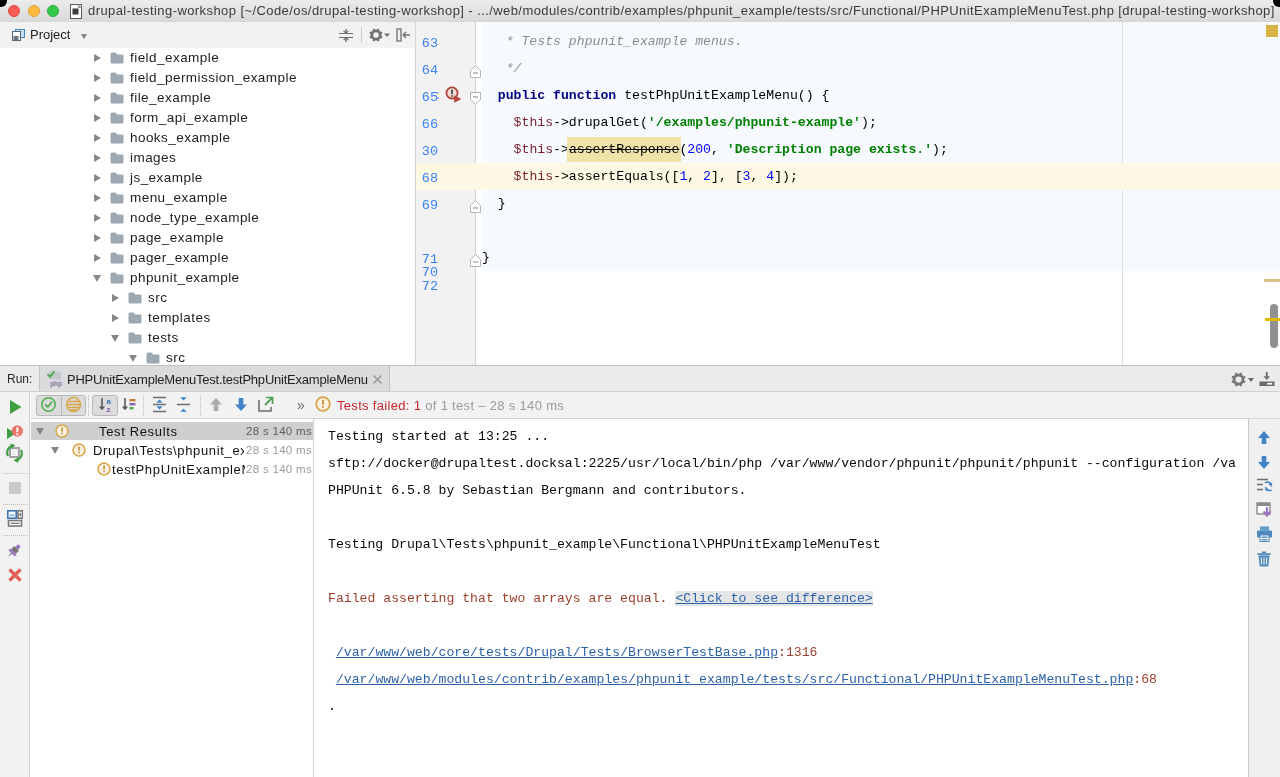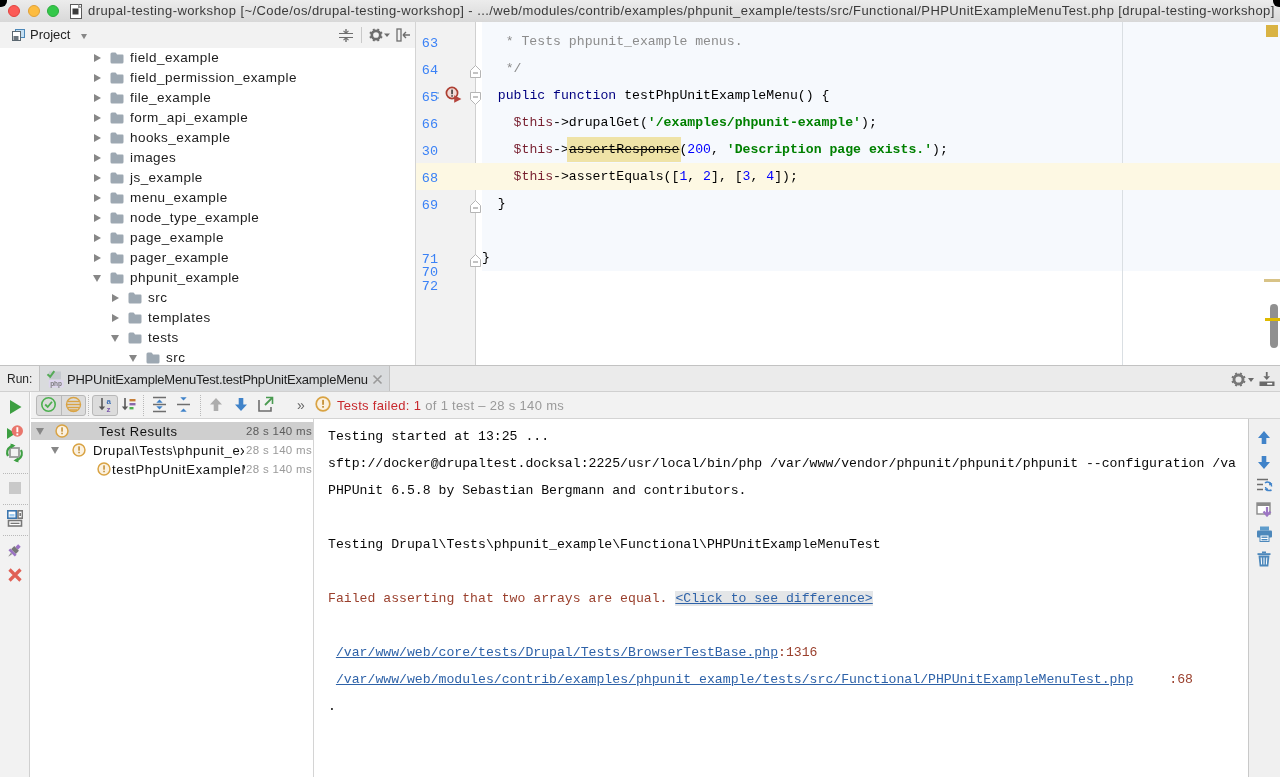--- a/index.html
+++ b/index.html
@@ -27,24 +27,24 @@
   .tree-row { position:absolute; height:20px; line-height:20px; font-size:13.5px; letter-spacing:0.45px; color:#1c1c1c; white-space:nowrap; }
   .tri-r { width:0; height:0; border-left:7px solid #878787; border-top:4.5px solid transparent; border-bottom:4.5px solid transparent; display:inline-block; }
   .tri-d { width:0; height:0; border-top:7px solid #878787; border-left:4.5px solid transparent; border-right:4.5px solid transparent; display:inline-block; }
 
   #editor { position:absolute; left:416px; top:22px; width:864px; height:343px; background:#fff; }
   #gutter { position:absolute; left:0; top:0; width:59px; height:343px; background:#f2f2f2; }
   #foldcol { position:absolute; left:59px; top:0; width:7px; height:343px; background:#fff; border-left:1px solid #d0d0d0; }
   #codebg { position:absolute; left:66px; top:0; width:798px; height:249px; background:#f6f9fd; }
   .lnum { position:absolute; left:3px; width:19px; text-align:right; font-family:"Liberation Mono",monospace; font-size:13.5px; color:#3b82f6; height:27px; line-height:27px; }
   .cline { position:absolute; left:66px; height:27px; line-height:27px; font-family:"Liberation Mono",monospace; font-size:13.17px; color:#000; white-space:pre; }
-  .kw { color:#000080; font-weight:normal; }
+  .kw { color:#000080; font-weight:bold; }
   .str { color:#008000; font-weight:bold; }
   .num { color:#0000ff; }
-  .cmt { color:#8c8c8c; }
+  .cmt { color:#8c8c8c; font-style:italic; }
   .this { color:#771f2f; }
   .struck { text-decoration:line-through; background:#efe3a7; padding:5px 2px; margin:0 -2px; }
 </style>
 </head>
 <body>
 
 <div id="titlebar">
   <div class="light" style="left:7.5px; background:#fc5b57; border:1px solid #e2433e;"></div>
   <div class="light" style="left:27.5px; background:#fdbc40; border:1px solid #e0a036;"></div>
   <div class="light" style="left:47px; background:#34c84a; border:1px solid #2bac3e;"></div>
@@ -446,21 +446,21 @@
 <div class="abs tdur" style="left:0;top:44px;color:#9a9a9a;">28 s 140 ms</div>
   </div>
   <div class="abs" style="left:313px; top:27px; width:1px; height:358px; background:#d4d4d4;"></div>
   <div id="console" class="abs" style="left:314px; top:27px; width:934px; height:358px; background:#fff; overflow:hidden;">
 <div class="row mono" style="left:14px;top:3.5px;color:#080808;">Testing started at 13:25 ...</div>
 <div class="row mono" style="left:14px;top:30.5px;color:#080808;">sftp://docker@drupaltest.docksal:2225/usr/local/bin/php /var/www/vendor/phpunit/phpunit/phpunit --configuration /va</div>
 <div class="row mono" style="left:14px;top:57.5px;color:#080808;">PHPUnit 6.5.8 by Sebastian Bergmann and contributors.</div>
 <div class="row mono" style="left:14px;top:165.5px;color:#080808;"><span style="color:#9a3f2c;">Failed asserting that two arrays are equal. </span><span class="clink" style="background:#e4e6e8;">&lt;Click to see difference&gt;</span></div>
 <div class="row mono" style="left:14px;top:111.5px;color:#080808;">Testing Drupal\Tests\phpunit_example\Functional\PHPUnitExampleMenuTest</div>
 <div class="row mono" style="left:14px;top:219.5px;color:#080808;"> <span class="clink">/var/www/web/core/tests/Drupal/Tests/BrowserTestBase.php</span><span style="color:#9a3f2c;">:1316</span></div>
-<div class="row mono" style="left:14px;top:246.5px;color:#080808;"> <span class="clink">/var/www/web/modules/contrib/examples/phpunit_example/tests/src/Functional/PHPUnitExampleMenuTest.php</span><span style="color:#9a3f2c;margin-left:36px;">:68</span></div>
+<div class="row mono" style="left:14px;top:246.5px;color:#080808;"> <span class="clink">/var/www/web/modules/contrib/examples/phpunit_example/tests/src/Functional/PHPUnitExampleMenuTest.php</span><span style="color:#9a3f2c;">:68</span></div>
 <div class="row mono" style="left:14px;top:273.5px;color:#080808;">.</div>
   </div>
   <div id="constrip" class="abs" style="left:1248px; top:27px; width:32px; height:358px; background:#f0f0f0; border-left:1px solid #c9c9c9;">
 <svg class="abs" style="left:7px;top:11px;" width="16" height="16" viewBox="0 0 16 16">
         <path d="M8 1 L14 8 L10.3 8 L10.3 14 L5.7 14 L5.7 8 L2 8 Z" fill="#4083c9"></path>
       </svg>
 <svg class="abs" style="left:7px;top:36px;" width="16" height="16" viewBox="0 0 16 16">
         <path d="M8 14 L14 7 L10.3 7 L10.3 1 L5.7 1 L5.7 7 L2 7 Z" fill="#4083c9"></path>
       </svg>
 <svg class="abs" style="left:7px;top:58px;" width="17" height="16" viewBox="0 0 17 16">

